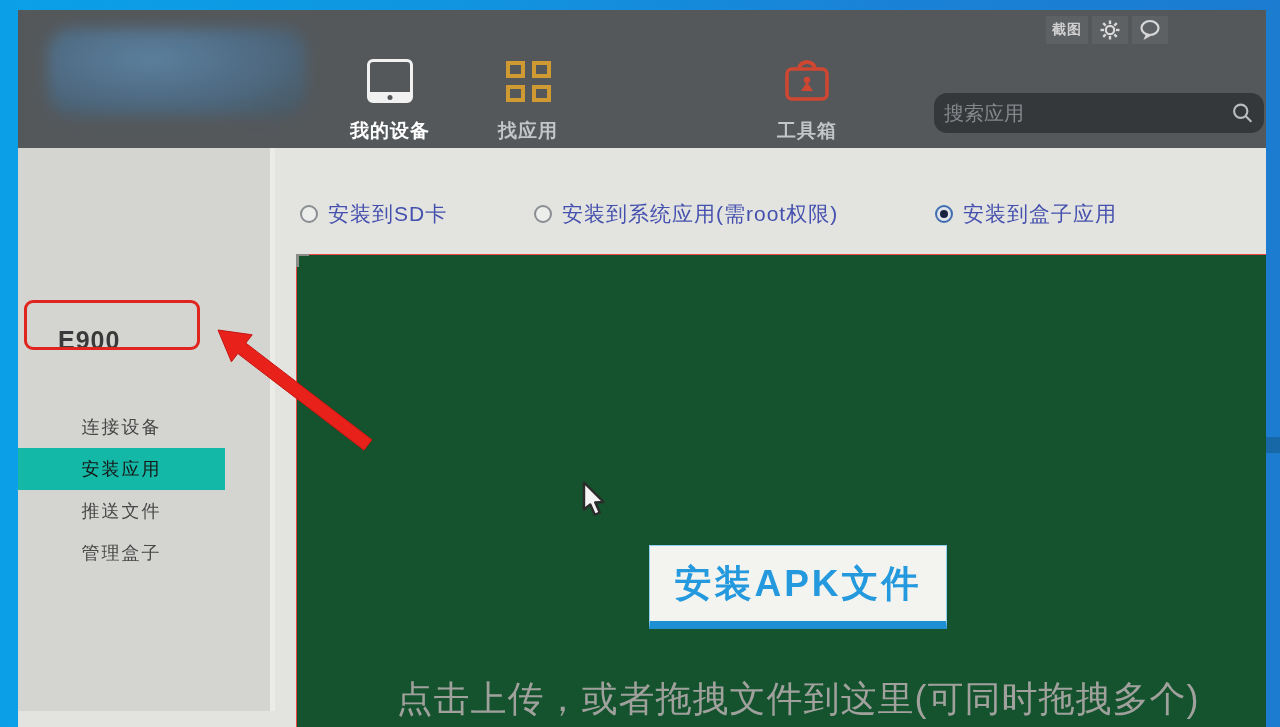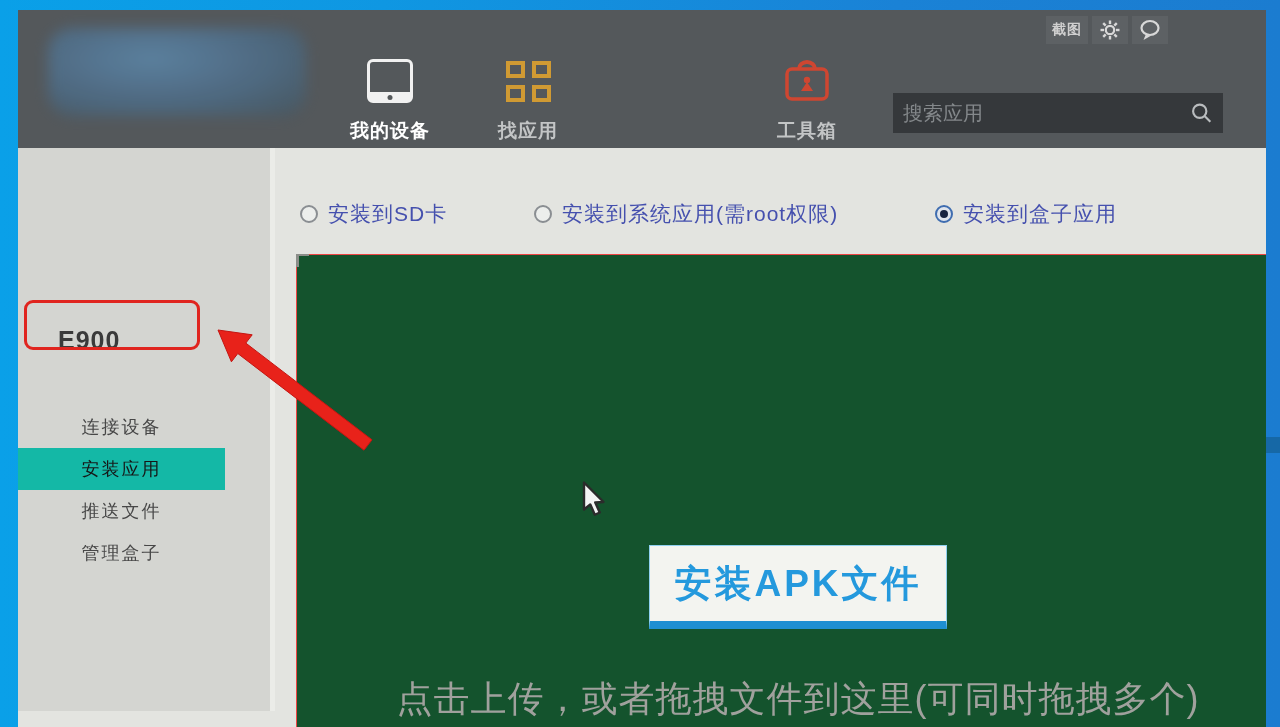--- a/index.html
+++ b/index.html
@@ -30,22 +30,22 @@
   .nav-item.active .nav-label { color:#ffffff; }
 
   .monitor-icon { width:46px; height:44px; border:3px solid #f1f1f1; border-bottom:11px solid #f1f1f1; border-radius:6px; position:relative; }
   .monitor-icon::after { content:''; position:absolute; left:50%; bottom:-8px; transform:translateX(-50%); width:5px; height:5px; background:#54585b; border-radius:50%; }
 
   .grid-icon { display:grid; grid-template-columns:19px 19px; grid-template-rows:17px 17px; gap:7px; }
   .grid-icon span { border:4px solid #d09a33; }
 
   
   .search-box {
-    position:absolute; left:875px; top:83px; width:330px; height:40px;
-    background:#35383b; border-radius:0; display:flex; align-items:center; padding:0 10px;gap:22px;
+    position:absolute; left:916px; top:83px; width:330px; height:40px;
+    background:#35383b; border-radius:13px; display:flex; align-items:center; padding:0 10px;gap:22px;
   }
   .search-box input {
     flex:1; background:transparent; border:none; outline:none;
     color:#cfd2d4; font-size:20px; font-family:"Liberation Sans", sans-serif;
   }
   .search-box input::placeholder { color:#84888b; opacity:1; }
 
   
   .mini-toolbar { position:absolute; top:6px; right:98px; display:flex; gap:4px;justify-content:center; }
   .mini-btn { height:28px; min-width:36px; background:#5d6164; display:flex; align-items:center; justify-content:center; padding:0 6px; cursor:pointer; }

